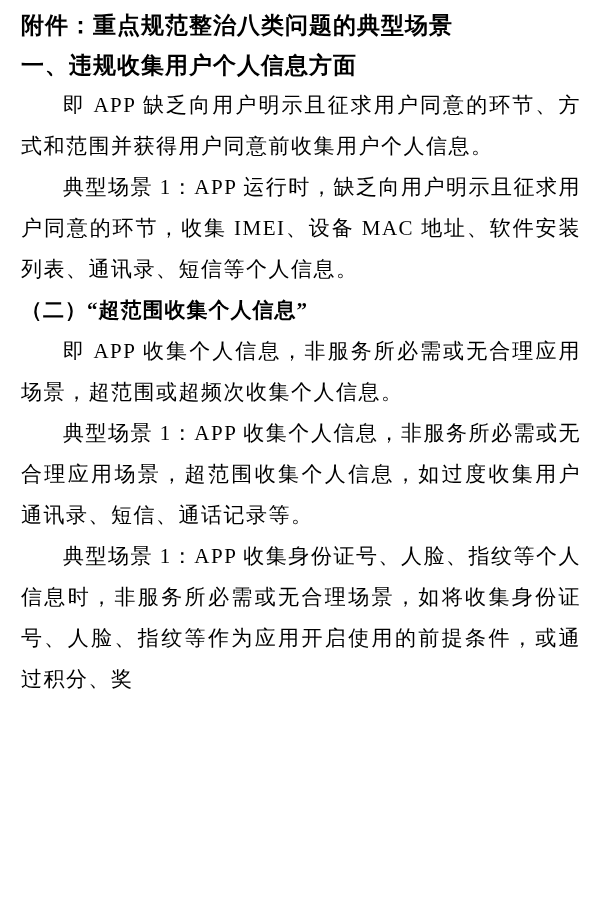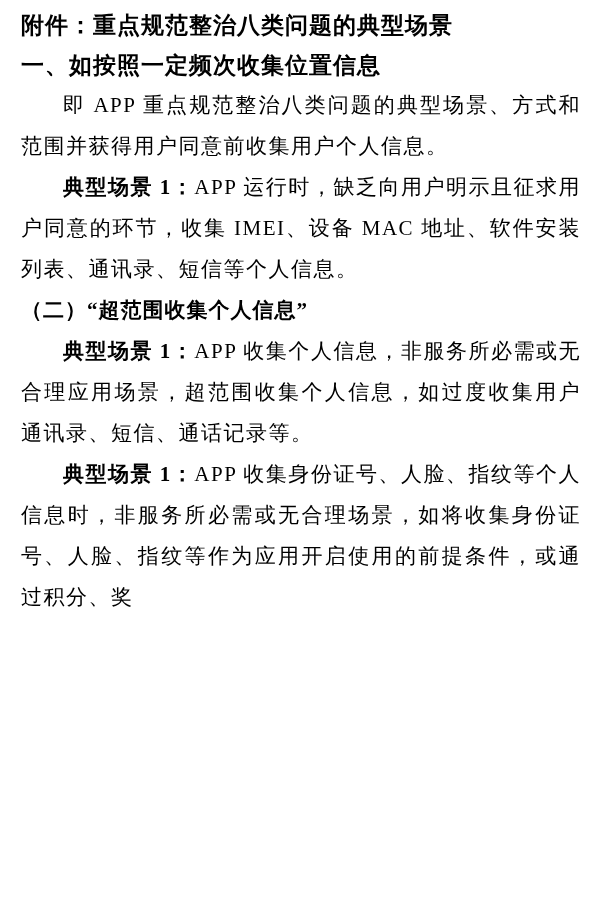--- a/index.html
+++ b/index.html
@@ -48,39 +48,40 @@
     font-size: 21px;
     line-height: 41px;
     letter-spacing: 1.5px;
     margin: 0;
     text-align: justify;
     text-justify: inter-character;
     text-indent: 2em;
     word-break: break-all;
   }
   p.body-para .lead {
-    font-weight: bold;
+    font-weight: normal;
   }
 </style>
 </head>
 <body>
 
 <div class="page">
 
   <div class="doc-title">附件：重点规范整治八类问题的典型场景</div>
 
-  <div class="sec-heading">一、如按照一定频次收集位置信息</div>
+  <div class="sec-heading">一、违规收集用户个人信息方面</div>
 
 
-  <p class="body-para"><span class="lead"></span><span>即 APP 重点规范整治八类问题的典型场景、方式和范围并获得用户同意前收集用户个人信息。</span></p>
+  <p class="body-para"><span class="lead"></span><span>即 APP 缺乏向用户明示且征求用户同意的环节、方式和范围并获得用户同意前收集用户个人信息。</span></p>
 
   <p class="body-para"><span class="lead">典型场景 1：</span><span>APP 运行时，缺乏向用户明示且征求用户同意的环节，收集 IMEI、设备 MAC 地址、软件安装列表、通讯录、短信等个人信息。</span></p>
 
 
   <div class="sub-heading">（二）“超范围收集个人信息”</div>
 
+  <p class="body-para"><span class="lead"></span><span>即 APP 收集个人信息，非服务所必需或无合理应用场景，超范围或超频次收集个人信息。</span></p>
 
   <p class="body-para"><span class="lead">典型场景 1：</span><span>APP 收集个人信息，非服务所必需或无合理应用场景，超范围收集个人信息，如过度收集用户通讯录、短信、通话记录等。</span></p>
 
 
   <p class="body-para"><span class="lead">典型场景 1：</span><span>APP 收集身份证号、人脸、指纹等个人信息时，非服务所必需或无合理场景，如将收集身份证号、人脸、指纹等作为应用开启使用的前提条件，或通过积分、奖</span></p>
 
 </div>
 
 </body></html>

